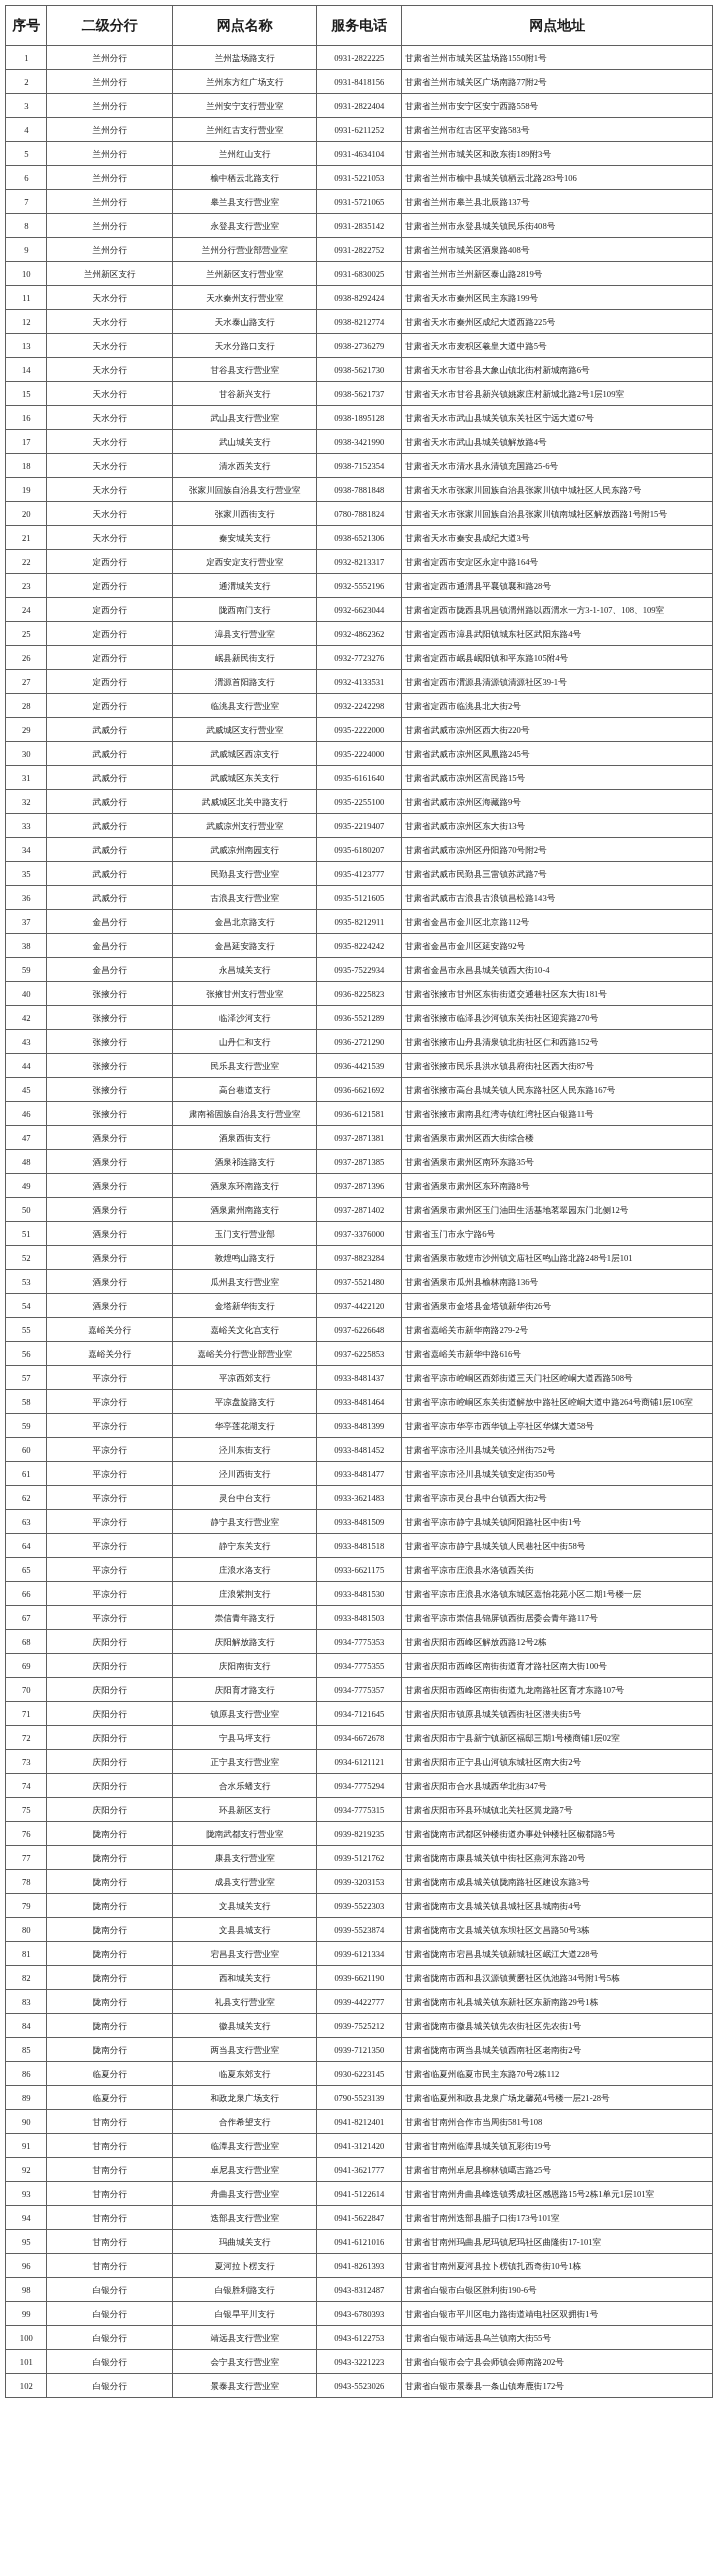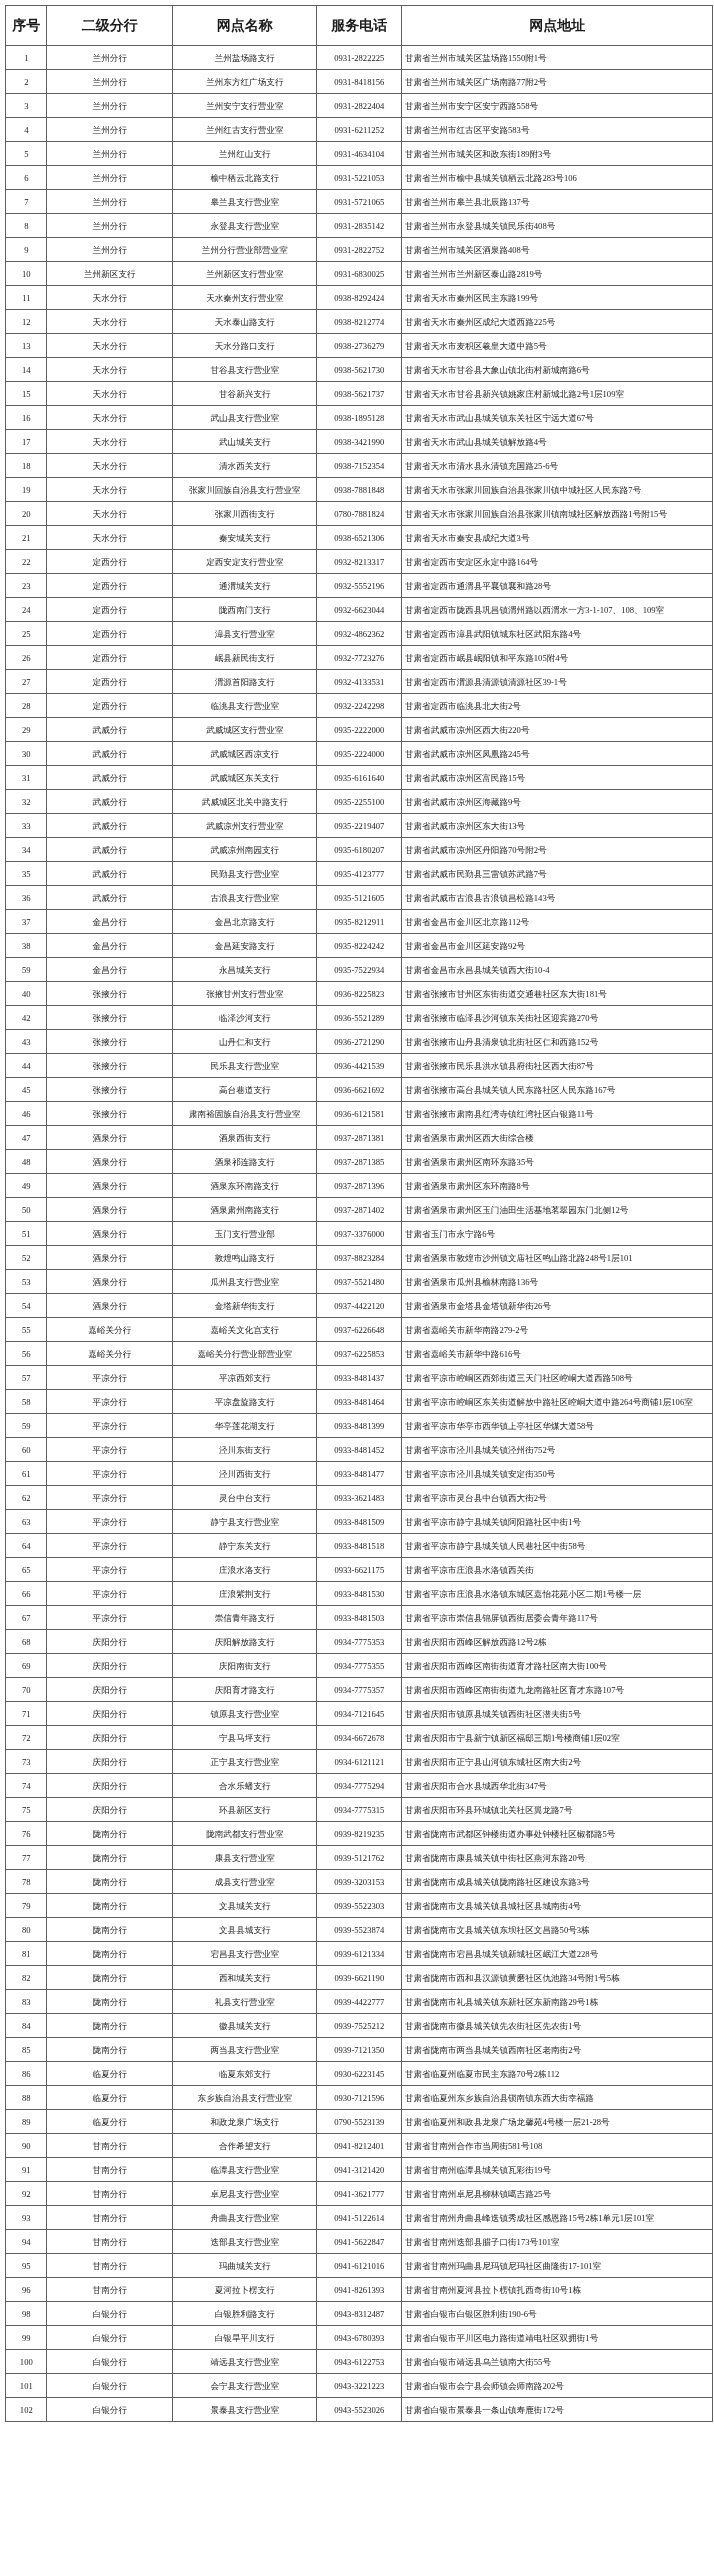--- a/index.html
+++ b/index.html
@@ -660,27 +660,20 @@
           <td class="c-addr">甘肃省陇南市两当县城关镇西南社区老南街2号</td>
         </tr>
         <tr>
           <td class="c-seq">86</td>
           <td class="c-branch">临夏分行</td>
           <td class="c-name">临夏东郊支行</td>
           <td class="c-phone">0930-6223145</td>
           <td class="c-addr">甘肃省临夏州临夏市民主东路70号2栋112</td>
         </tr>
         <tr>
-          <td class="c-seq">88</td>
-          <td class="c-branch">临夏分行</td>
-          <td class="c-name">东乡族自治县支行营业室</td>
-          <td class="c-phone">0930-7121596</td>
-          <td class="c-addr">甘肃省临夏州东乡族自治县锁南镇东西大街幸福路</td>
-        </tr>
-        <tr>
           <td class="c-seq">89</td>
           <td class="c-branch">临夏分行</td>
           <td class="c-name">和政龙泉广场支行</td>
           <td class="c-phone">0790-5523139</td>
           <td class="c-addr">甘肃省临夏州和政县龙泉广场龙馨苑4号楼一层21-28号</td>
         </tr>
         <tr>
           <td class="c-seq">90</td>
           <td class="c-branch">甘南分行</td>
           <td class="c-name">合作希望支行</td>

